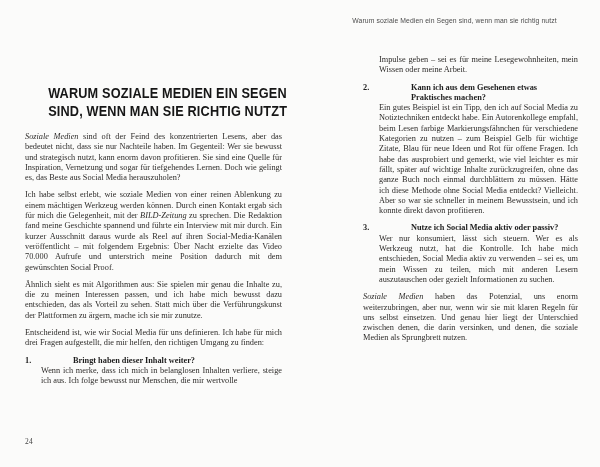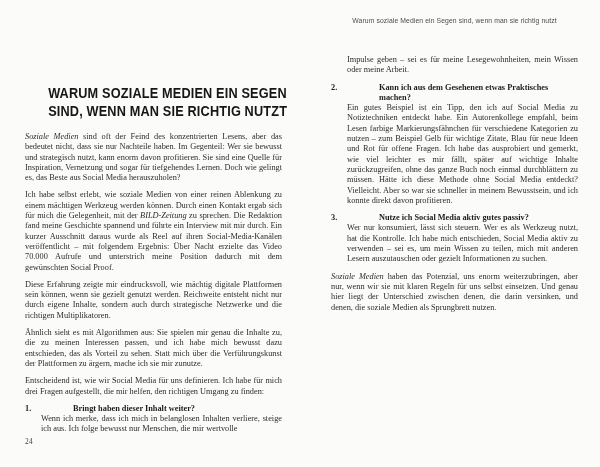--- a/index.html
+++ b/index.html
@@ -36,21 +36,21 @@
     font-size: 6.8px;
     line-height: 8px;
     color: #4d4d4d;
     text-align: center;
     letter-spacing: 0.1px;
   }
 
   
   .body-block { font-size: 8.3px; line-height: 10.3px; }
   .page-left  .body-block { margin-top: 0; }
-  .page-right .body-block { margin-top: 30px; }
+  .page-right .body-block { margin-top: 30px; margin-left: 32px; }
   .para { margin: 0 0 7px 0; text-align: justify; hyphens: auto; -webkit-hyphens: auto; }
   .para em { font-style: italic; }
 
   .list-item { display: flex; margin: 0 0 7px 0; }
   .item-num {
     flex: none; width: 16px;
     font-weight: 700; color: #1d1d1d;
   }
   .item-content { flex: 1; min-width: 0; }
   .item-heading { font-weight: 700; color: #1d1d1d; margin: 0; padding-left: 32px; }
@@ -76,21 +76,20 @@
     <h1 class="chapter-title">
       <span class="title-line">WARUM SOZIALE MEDIEN EIN SEGEN</span>
       <span class="title-line">SIND, WENN MAN SIE RICHTIG NUTZT</span>
     </h1>
 
     <div class="body-block">
       <p class="para"><em>Soziale Medien</em><span> sind oft der Feind des konzentrierten Lesens, aber das bedeutet nicht, dass sie nur Nachteile haben. Im Gegenteil: Wer sie bewusst und strategisch nutzt, kann enorm davon profitieren. Sie sind eine Quelle für Inspiration, Vernetzung und sogar für tiefgehendes Lernen. Doch wie gelingt es, das Beste aus Social Media herauszuholen?</span></p>
 
       <p class="para"><span>Ich habe selbst erlebt, wie soziale Medien von einer reinen Ablenkung zu einem mächtigen Werkzeug werden können. Durch einen Kontakt ergab sich für mich die Gelegenheit, mit der </span><em>BILD-Zeitung</em><span> zu sprechen. Die Redaktion fand meine Geschichte spannend und führte ein Interview mit mir durch. Ein kurzer Ausschnitt daraus wurde als Reel auf ihren Social-Media-Kanälen veröffentlicht – mit folgendem Ergebnis: Über Nacht erzielte das Video 70.000 Aufrufe und unterstrich meine Position dadurch mit dem gewünschten Social Proof.</span></p>
 
-      <p class="para">Diese Erfahrung zeigte mir eindrucksvoll, wie mächtig digitale Plattformen sein können, wenn sie gezielt genutzt werden. Reichweite entsteht nicht nur durch eigene Inhalte, sondern auch durch strategische Netzwerke und die richtigen Multiplikatoren.</p>
 
       <p class="para">Ähnlich sieht es mit Algorithmen aus: Sie spielen mir genau die Inhalte zu, die zu meinen Interessen passen, und ich habe mich bewusst dazu entschieden, das als Vorteil zu sehen. Statt mich über die Verführungskunst der Plattformen zu ärgern, mache ich sie mir zunutze.</p>
 
       <p class="para">Entscheidend ist, wie wir Social Media für uns definieren. Ich habe für mich drei Fragen aufgestellt, die mir helfen, den richtigen Umgang zu finden:</p>
 
       <div class="list-item">
         <span class="item-num">1.</span>
         <div class="item-content">
           <p class="item-heading">Bringt haben dieser Inhalt weiter?</p>
           <p class="item-body">Wenn ich merke, dass ich mich in belanglosen Inhalten verliere, steige ich aus. Ich folge bewusst nur Menschen, die mir wertvolle</p>
@@ -111,21 +110,21 @@
         <span class="item-num">2.</span>
         <div class="item-content">
           <p class="item-heading">Kann ich aus dem Gesehenen etwas Praktisches machen?</p>
           <p class="item-body">Ein gutes Beispiel ist ein Tipp, den ich auf Social Media zu Notiztechniken entdeckt habe. Ein Autorenkollege empfahl, beim Lesen farbige Markierungsfähnchen für verschiedene Kategorien zu nutzen – zum Beispiel Gelb für wichtige Zitate, Blau für neue Ideen und Rot für offene Fragen. Ich habe das ausprobiert und gemerkt, wie viel leichter es mir fällt, später auf wichtige Inhalte zurückzugreifen, ohne das ganze Buch noch einmal durchblättern zu müssen. Hätte ich diese Methode ohne Social Media entdeckt? Vielleicht. Aber so war sie schneller in meinem Bewusstsein, und ich konnte direkt davon profitieren.</p>
         </div>
       </div>
 
       <div class="list-item">
         <span class="item-num">3.</span>
         <div class="item-content">
-          <p class="item-heading">Nutze ich Social Media aktiv gutes passiv?</p>
+          <p class="item-heading">Nutze ich Social Media aktiv oder passiv?</p>
           <p class="item-body">Wer nur konsumiert, lässt sich steuern. Wer es als Werkzeug nutzt, hat die Kontrolle. Ich habe mich entschieden, Social Media aktiv zu verwenden – sei es, um mein Wissen zu teilen, mich mit anderen Lesern auszutauschen oder gezielt Informationen zu suchen.</p>
         </div>
       </div>
 
       <p class="para"><em>Soziale Medien</em><span> haben das Potenzial, uns enorm weiterzubringen, aber nur, wenn wir sie mit klaren Regeln für uns selbst einsetzen. Und genau hier liegt der Unterschied zwischen denen, die darin versinken, und denen, die soziale Medien als Sprungbrett nutzen.</span></p>
     </div>
 
   </section>
 
 </div>

